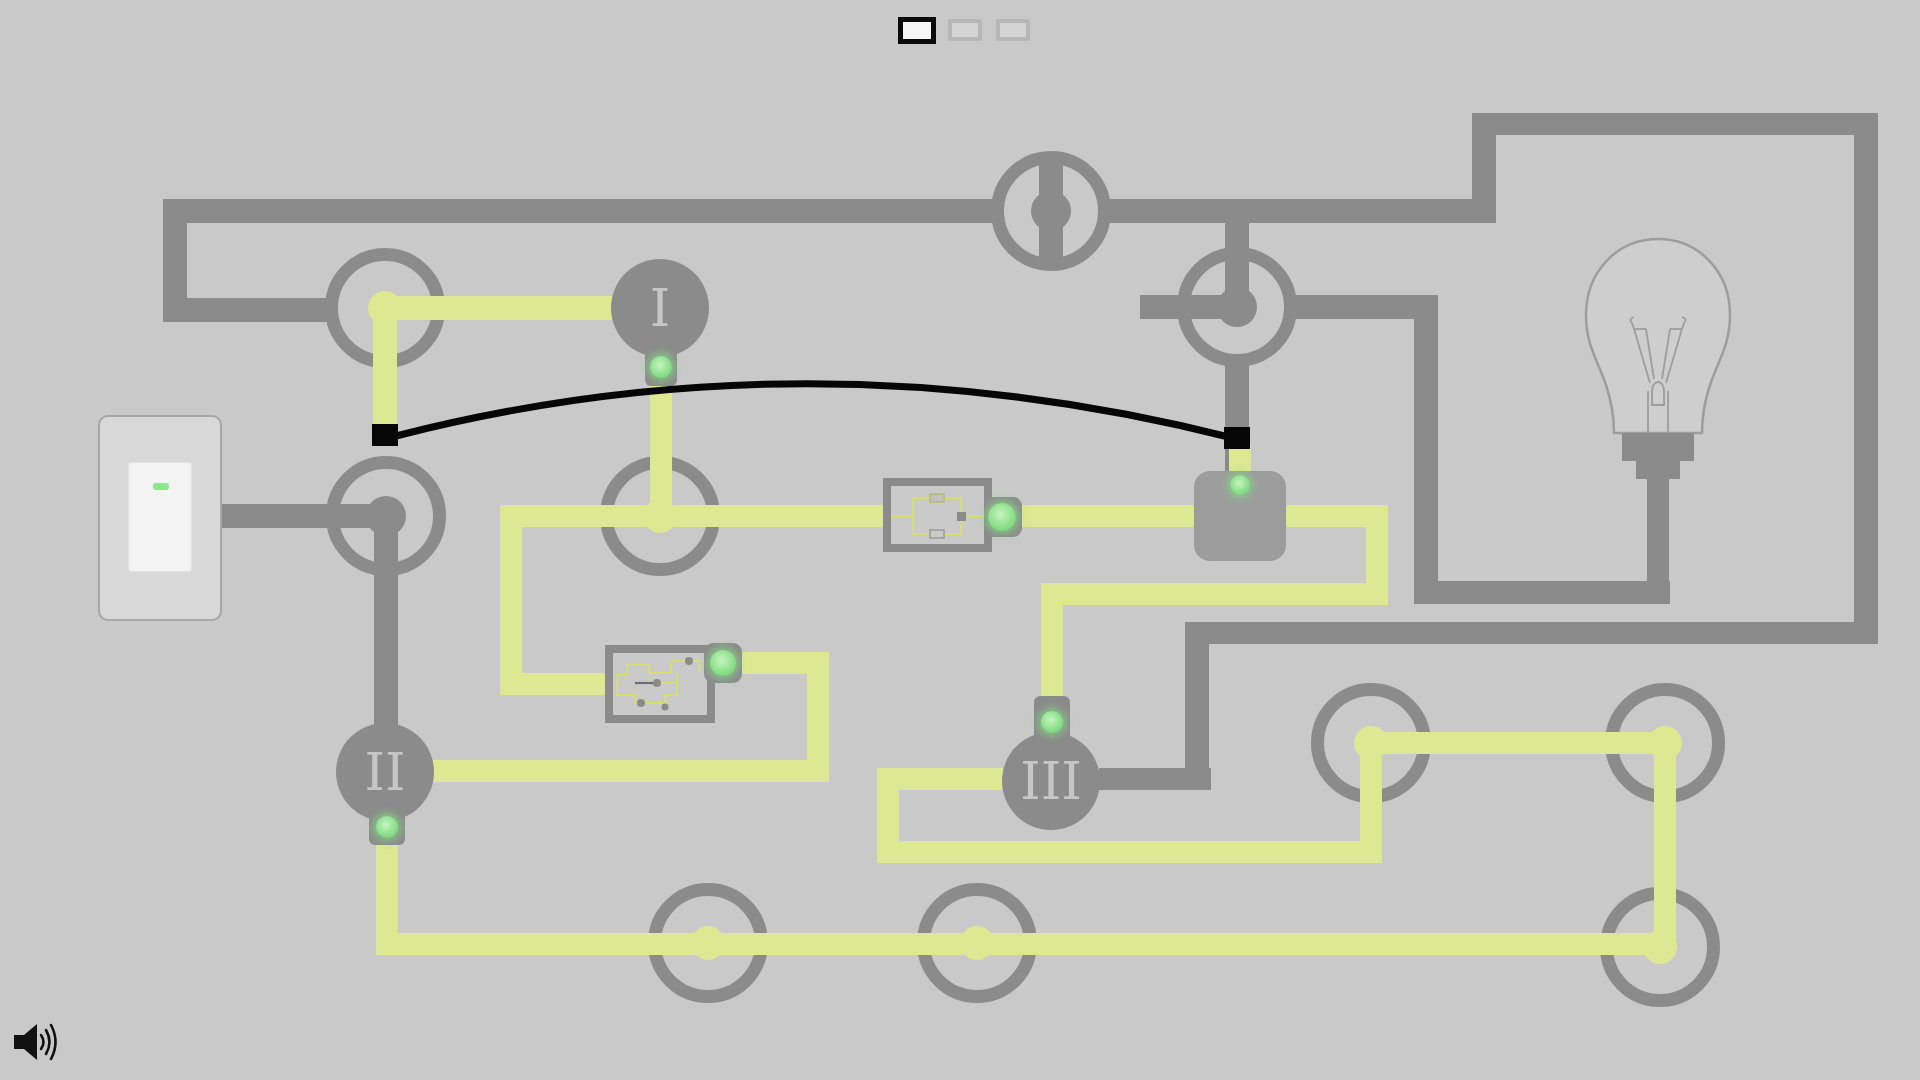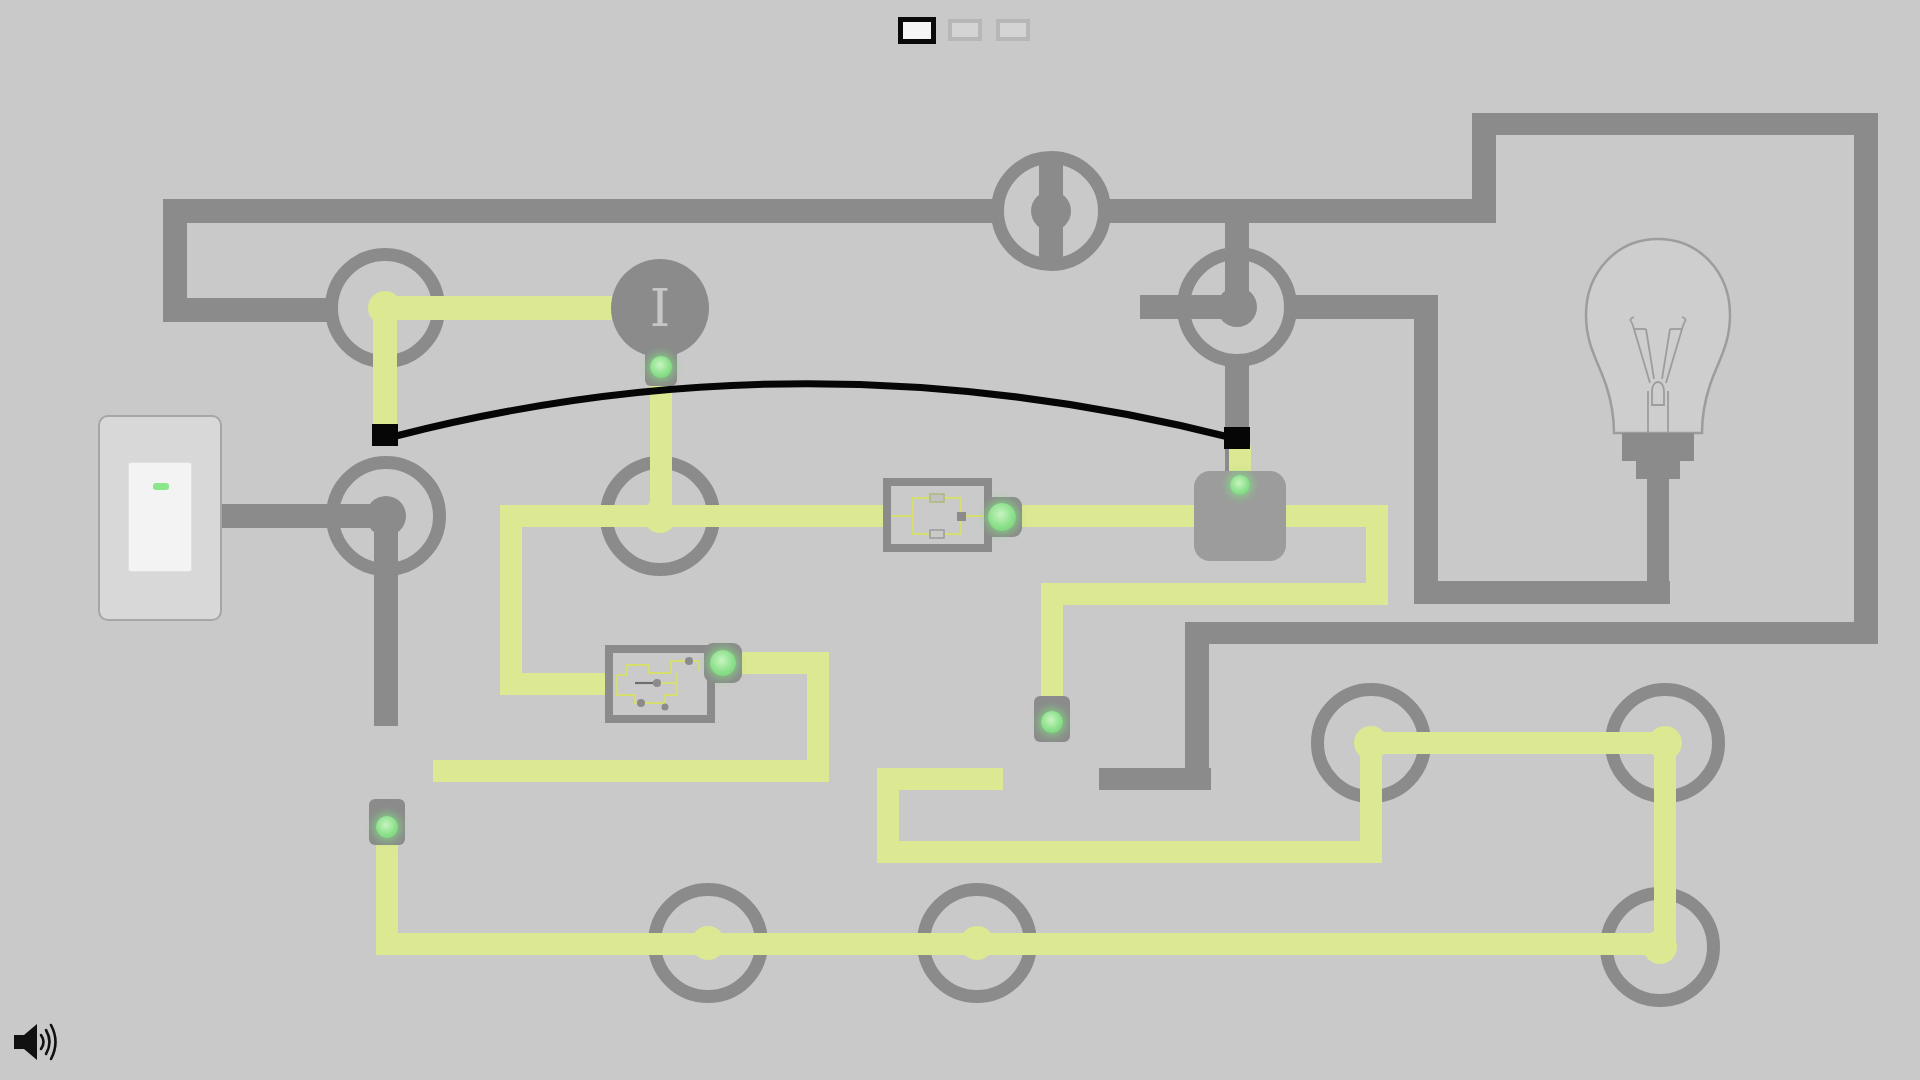--- a/index.html
+++ b/index.html
@@ -123,23 +123,29 @@
   <div class="rotor" style="left:1181px;top:295px;width:60px;height:24px;"></div>
   <div class="rotor-dot" style="left:1217px;top:287px;"></div>
 
   <div class="tab" style="left:645px;top:344px;width:32px;height:42px;"></div>
   <div class="socket" style="left:611px;top:259px;">
     <span class="socket-label">I</span>
   </div>
   <div class="gcon" style="left:650px;top:356px;width:22px;height:22px;"></div>
 
   <div class="tab" style="left:369px;top:799px;width:36px;height:46px;"></div>
+  <div class="socket" style="left:336px;top:723px;">
+    <span class="socket-label">II</span>
+  </div>
   <div class="gcon" style="left:376px;top:816px;width:22px;height:22px;"></div>
 
   <div class="tab" style="left:1034px;top:696px;width:36px;height:46px;"></div>
+  <div class="socket" style="left:1002px;top:732px;">
+    <span class="socket-label">III</span>
+  </div>
   <div class="gcon" style="left:1041px;top:711px;width:22px;height:22px;"></div>
 
   <div class="chip" style="left:883px;top:478px;width:93px;height:58px;">
     <svg width="93" height="58" viewBox="0 0 93 58">
       <line x1="0" y1="30" x2="22" y2="30" stroke="#d6df6e" stroke-width="2"></line>
       <rect x="22" y="12" width="48" height="36" fill="none" stroke="#d6df6e" stroke-width="2"></rect>
       <rect x="39" y="8" width="14" height="8" fill="#c2c2c2" stroke="#b0b878" stroke-width="1.5"></rect>
       <rect x="39" y="44" width="14" height="8" fill="#cacaca" stroke="#9a9a9a" stroke-width="1.5"></rect>
       <rect x="66" y="26" width="9" height="9" fill="#8b8b8b"></rect>
       <line x1="75" y1="30" x2="93" y2="30" stroke="#d6df6e" stroke-width="2"></line>

